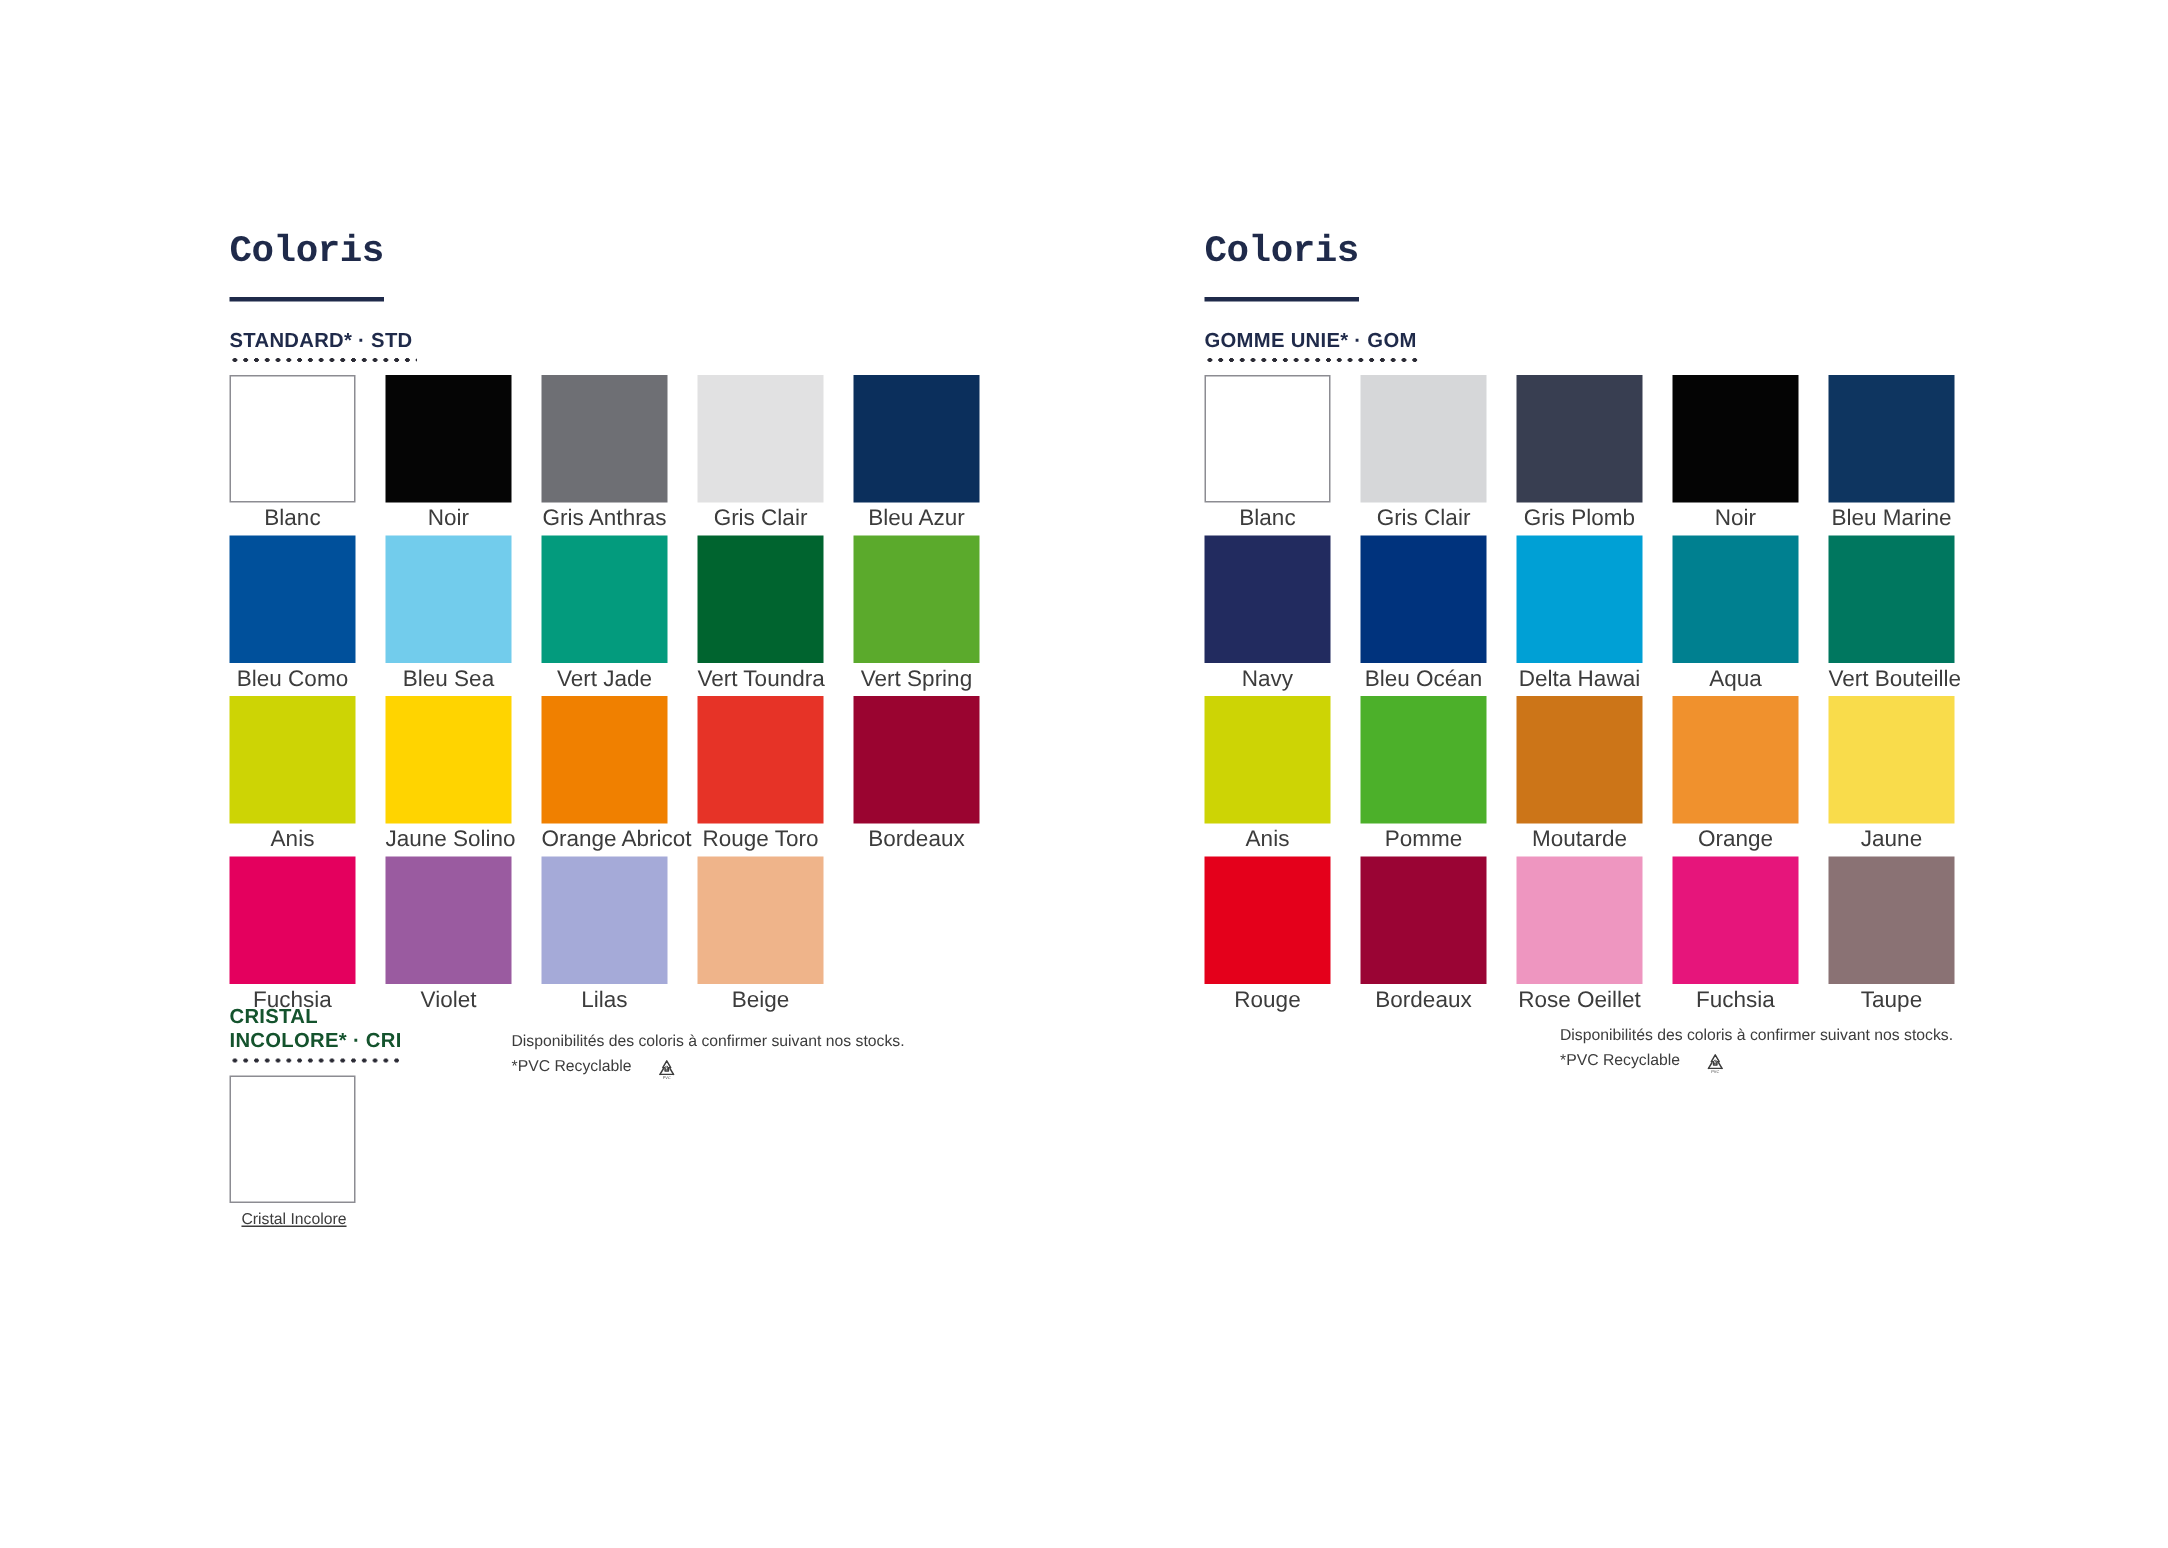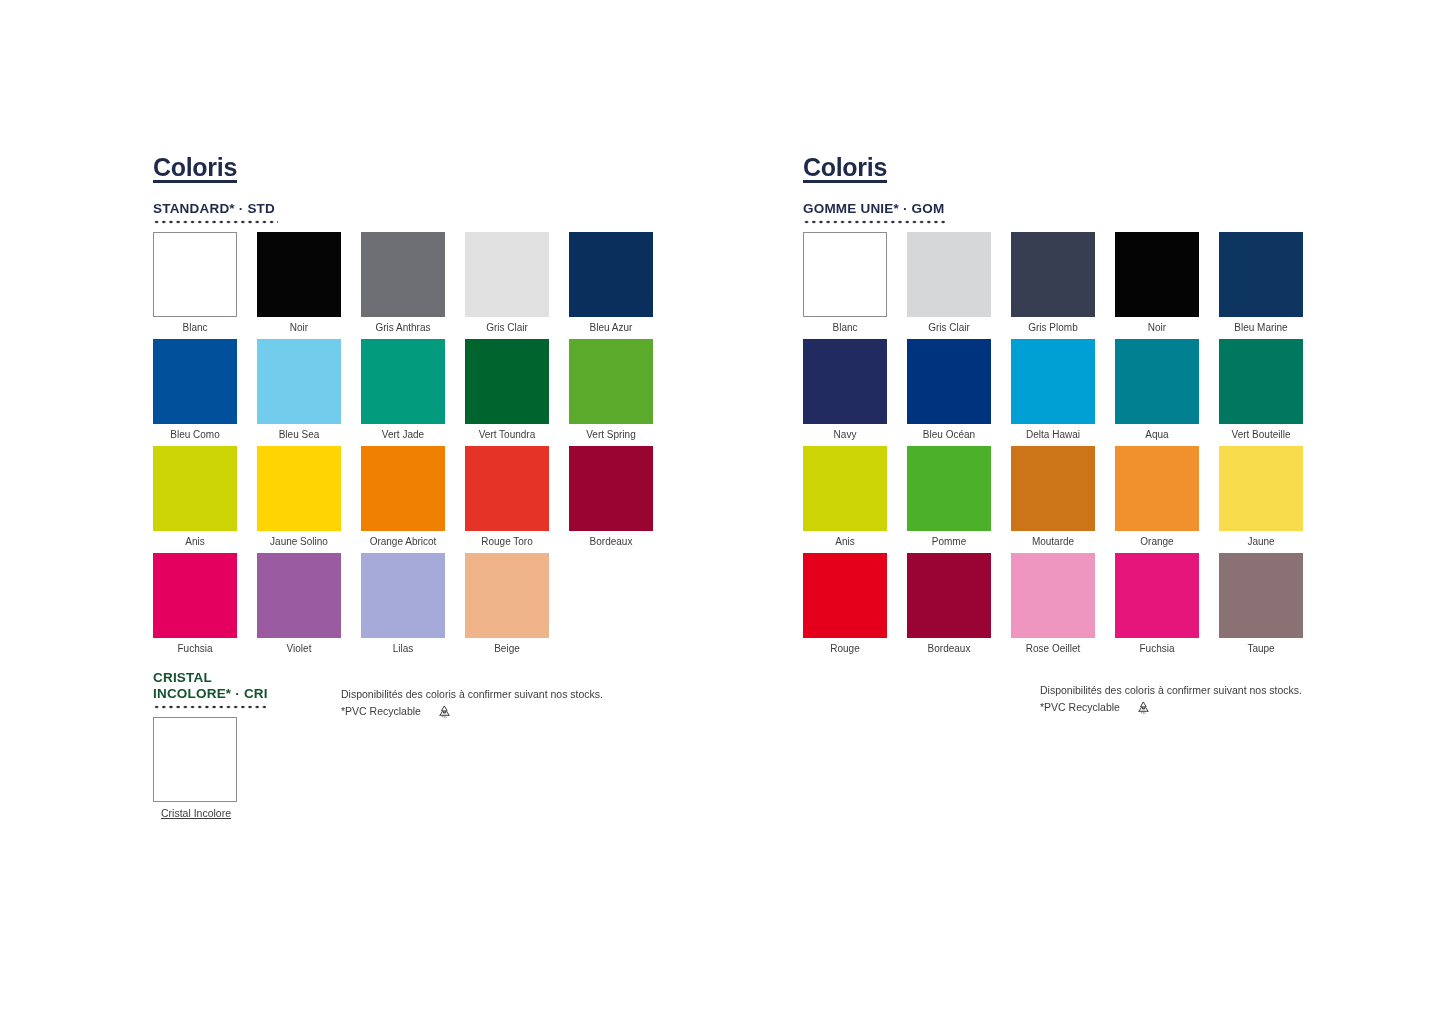--- a/index.html
+++ b/index.html
@@ -22,24 +22,25 @@
   }
   .panel-left  { left: 153px; width: 520px; }
   .panel-right { left: 803px; width: 520px; }
 
   .panel-title {
     font-size: 25px;
     font-weight: bold;
     color: #1f2a4a;
     letter-spacing: -0.3px;
     line-height: 1;
-    padding-bottom: 0;
+    padding-bottom: 18px;
     display: inline-block;
     border-bottom: 3px solid #1f2a4a;
     margin: 0 0 18px 0;
+    font-family: Liberation Mono, monospace;
   }
 
   .section-head {
     font-size: 13.5px;
     font-weight: bold;
     color: #1f2a4a;
     letter-spacing: 0.2px;
     line-height: 1.18;
     margin: 0;
   }
@@ -65,21 +66,21 @@
   }
   .swatch-chip {
     width: 84px;
     height: 85px;
     box-sizing: border-box;
   }
   .swatch-chip.bordered {
     border: 1px solid #8c8c92;
   }
   .swatch-label {
-    font-size: 10px;
+    font-size: 15px;
     line-height: 22px;
     height: 22px;
     text-align: center;
     color: #3c3c3c;
     white-space: nowrap;
   }
 
   
   .cristal-block {
     position: absolute;
@@ -118,20 +119,21 @@
     position: absolute;
     font-size: 10.5px;
     color: #3c3c3c;
     line-height: 17px;
     white-space: nowrap;
   }
   .note-left  { left: 341px; top: 686px; }
   .note-right { left: 1040px; top: 682px; }
   .note-line2 {
     display: flex;
+    align-items: center;
     gap: 16px;
   }
   .recycle-icon {
     display: inline-block;
     width: 15px;
     height: 15px;
     position: relative;
     top: 1px;
   }
 </style>

